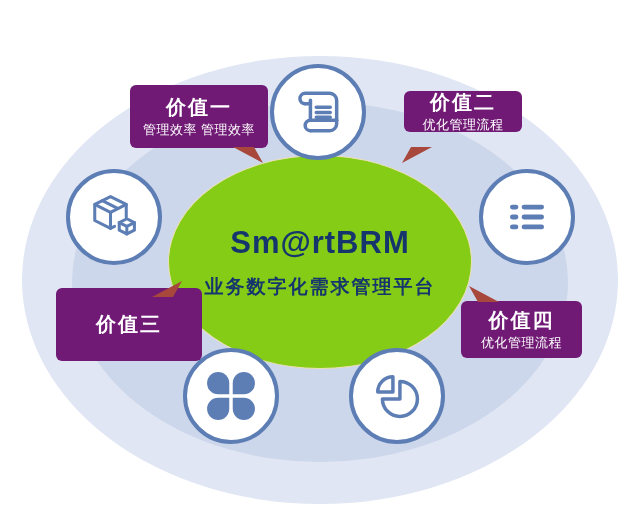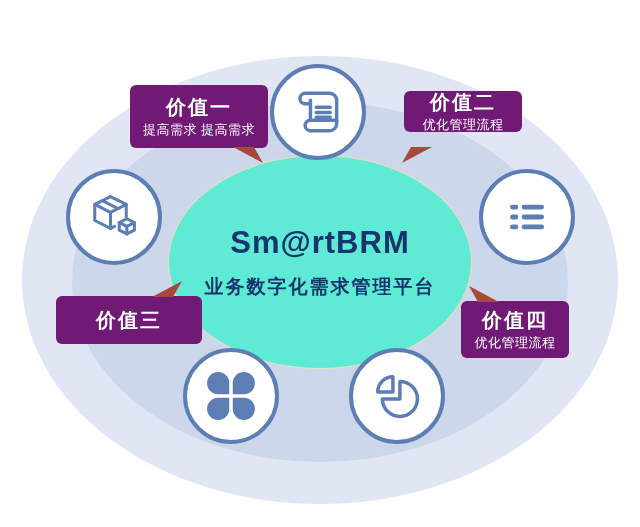--- a/index.html
+++ b/index.html
@@ -8,21 +8,21 @@
     background: #ffffff;
     font-family: "Liberation Sans", sans-serif;
   }
   .stage { position: relative; width: 640px; height: 527px; background: #fff; overflow: hidden; }
 
   .ellipse { position: absolute; border-radius: 50%; }
   .ellipse-outer { left: 22px; top: 56px; width: 596px; height: 448px; background: #e0e6f3; }
   .ellipse-orbit { left: 72px; top: 102px; width: 496px; height: 360px; background: #cdd7eb; }
   .ellipse-center {
     left: 168px; top: 155px; width: 304px; height: 214px;
-    background: #5eead4; border: 1px solid #ece0b6;
+    background: #84cc16; border: 1px solid #ece0b6;
     display: flex; flex-direction: column; align-items: center; justify-content: center; gap: 13px;
     box-sizing: border-box;
   }
   .center-title { font-size: 31px; font-weight: bold; color: #16356d; letter-spacing: 1px; }
   .center-subtitle { font-size: 19px; font-weight: bold; color: #16356d; letter-spacing: 2px; }
 
   .node {
     position: absolute; width: 96px; height: 96px; box-sizing: border-box;
     border-radius: 50%; background: #ffffff; border: 4px solid #5d7eb5;
     display: flex; align-items: center; justify-content: center;
@@ -36,22 +36,22 @@
 
   .banner {
     position: absolute; background: #701a75; border-radius: 6px; color: #fff;
     display: flex; flex-direction: column; align-items: center; justify-content: center;
     text-align: center; box-sizing: border-box; padding: 7px 6px;
   }
   .banner-title { font-size: 20px; font-weight: bold; letter-spacing: 2px; line-height: 1.15; }
   .banner-desc  { font-size: 13px; letter-spacing: 0.5px; margin-top: 3px; line-height: 1.2; }
   .banner-1 { left: 130px; top: 85px;  width: 138px; height: 63px; }
   .banner-2 { left: 394px; top: 91px;  width: 118px; height: 41px; margin-left: 10px; }
-  .banner-3 { left: 56px;  top: 296px; width: 146px; height: 48px; }
-  .banner-4 { left: 461px; top: 301px; width: 108px; height: 57px; }
+  .banner-3 { left: 56px;  top: 288px; width: 146px; height: 73px; }
+  .banner-4 { left: 461px; top: 301px; width: 121px; height: 57px; }
 
   .pointer { position: absolute; background: #a8473b; width: 30px; height: 16px; }
   .pointer-1 { left: 233px; top: 147px; clip-path: polygon(0 0, 70% 0, 100% 100%); }
   .pointer-2 { left: 402px; top: 147px; clip-path: polygon(30% 0, 100% 0, 0 100%); }
   .pointer-3 { left: 152px; top: 281px; clip-path: polygon(0 100%, 70% 100%, 100% 0); }
   .pointer-4 { left: 469px; top: 286px; clip-path: polygon(30% 100%, 100% 100%, 0 0); }
 </style>
 </head>
 <body>
 
@@ -119,21 +119,21 @@
     <svg width="56" height="56" viewBox="0 0 48 48">
       <g fill="none" stroke="#5d7eb5" stroke-width="3" stroke-linejoin="round">
         <path d="M26.5 11.5a15 15 0 1 1-15 15h15Z"></path>
         <path d="M20.5 20.5V7.5A13 13 0 0 0 7.5 20.5Z"></path>
       </g>
     </svg>
   </div>
 
   <div class="banner banner-1">
     <span class="banner-title">价值一</span>
-    <span class="banner-desc">提高需求 提高需求</span>
+    <span class="banner-desc">管理效率 管理效率</span>
   </div>
   <div class="pointer pointer-1"></div>
 
   <div class="banner banner-2">
     <span class="banner-title">价值二</span>
     <span class="banner-desc">优化管理流程</span>
   </div>
   <div class="pointer pointer-2"></div>
 
   <div class="banner banner-3">

